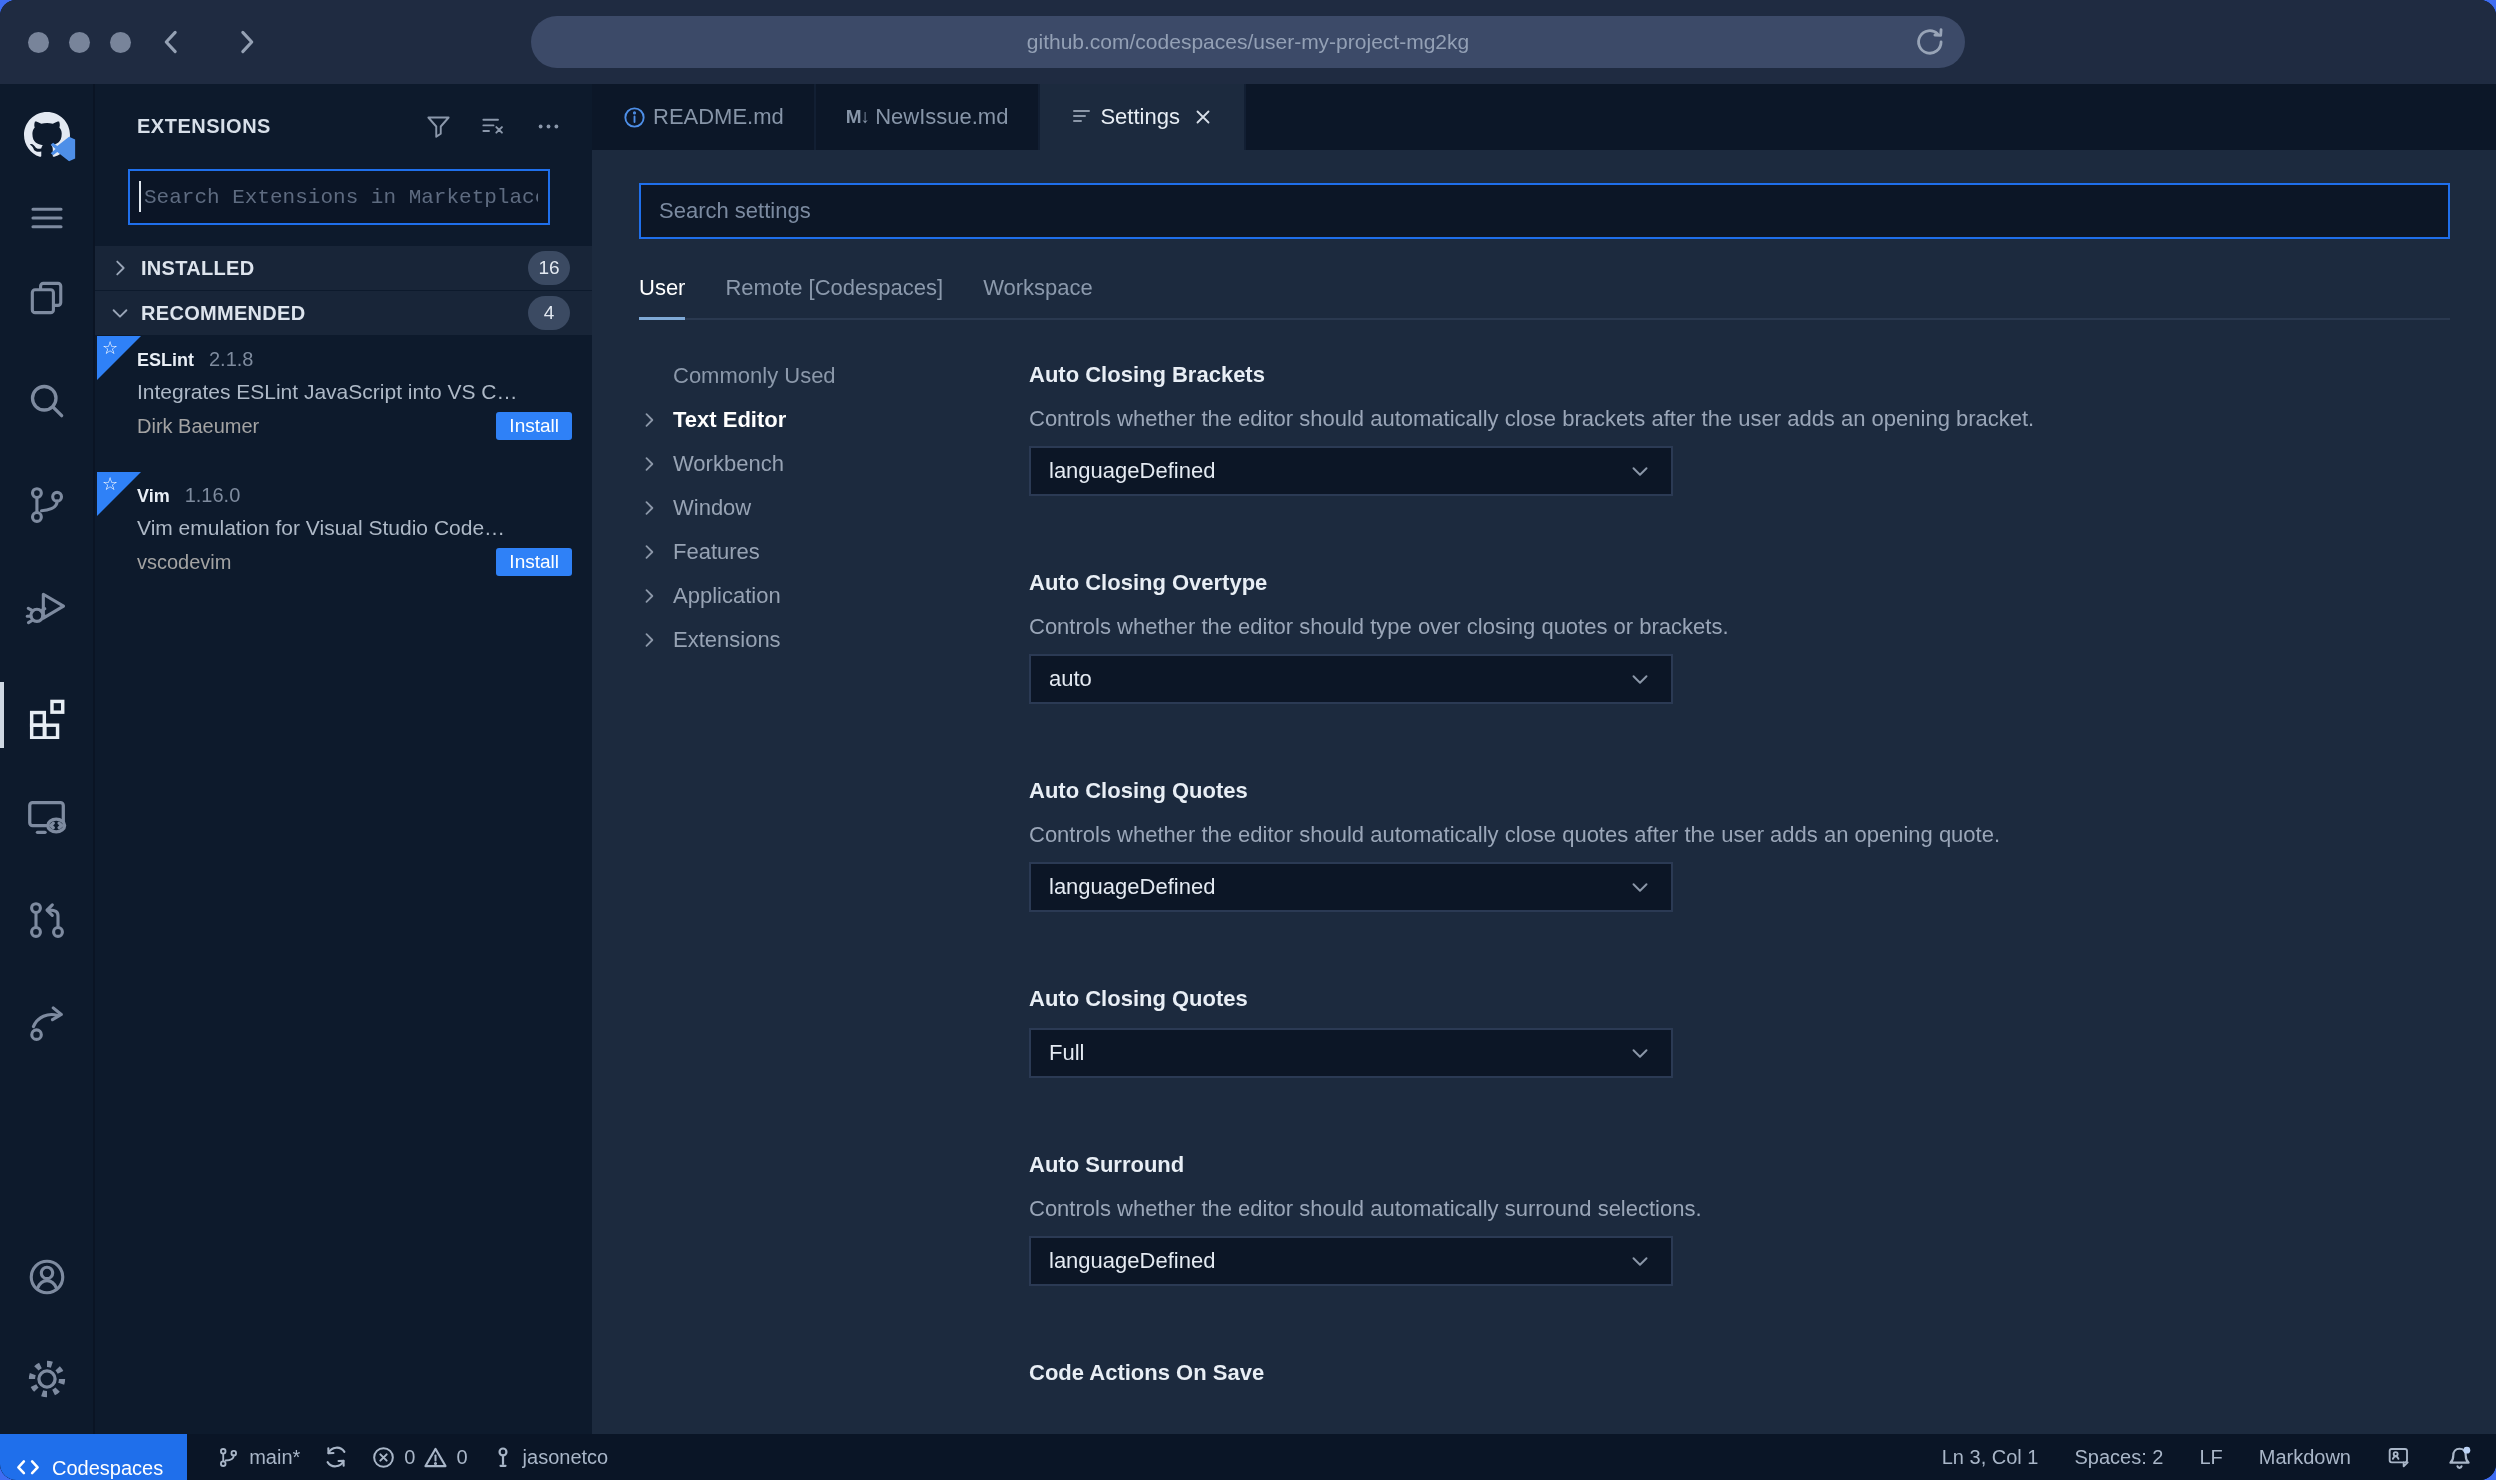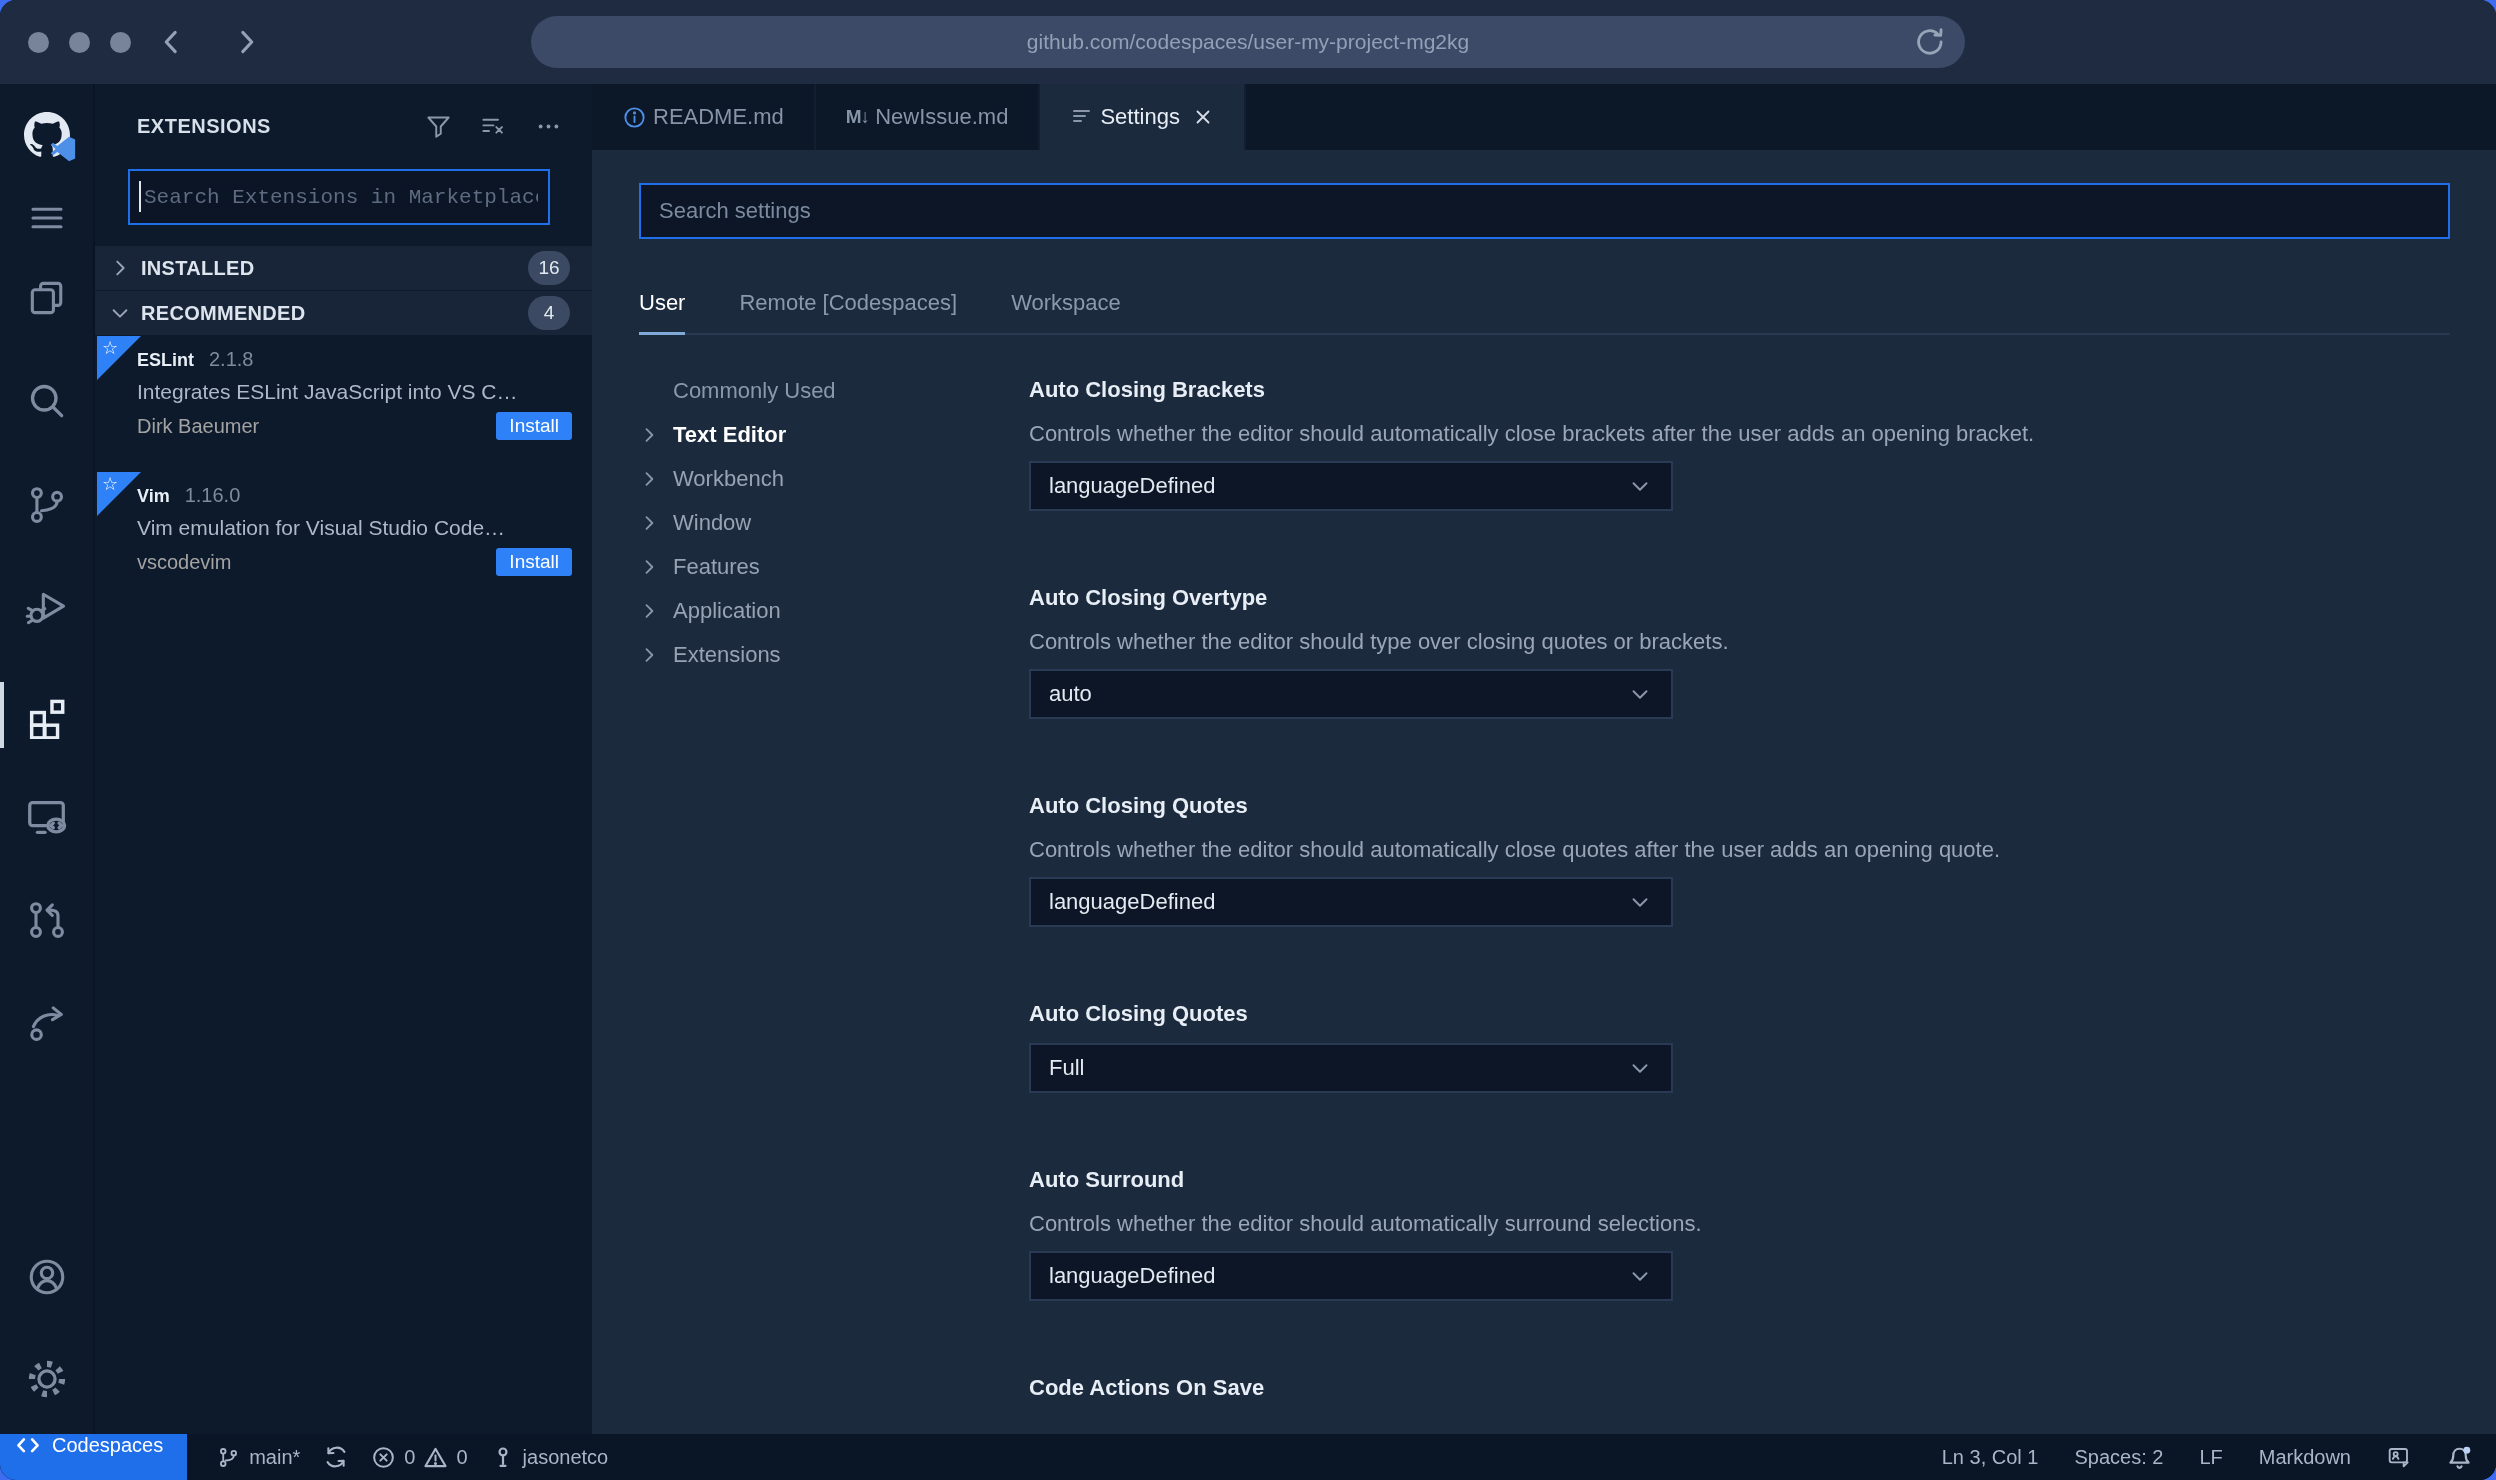--- a/index.html
+++ b/index.html
@@ -64,41 +64,41 @@
   .tabbar{height:66px;flex:none;display:flex;background:#0c1728}
   .tab{display:flex;align-items:center;gap:6px;padding:0 30px;font-size:22px;color:#8795a8;border-right:2px solid #121f33;cursor:pointer}
   .tab.active{background:#1c2a3e;color:#e7edf4}
   .md-glyph{font-size:19px;font-weight:700;color:#8795a8;letter-spacing:-1px}
   .tab-close{margin-left:6px;color:#d7dee8;display:flex}
 
   .settings{flex:1;background:#1c2a3e;padding:33px 46px 0 47px;overflow:hidden;min-height:0}
   .set-search{height:52px;border:2px solid #1f6feb;background:#0c1626;display:flex;align-items:center}
   .set-search input{flex:1;background:transparent;border:0;outline:0;color:#e6edf3;font-size:22px;font-family:inherit;padding:0 18px}
   .set-search input::placeholder{color:#7b8aa0}
-  .scopes{margin-top:51px;display:flex;gap:54px;border-bottom:2px solid #2a3950;align-items:flex-start}
+  .scopes{margin-top:36px;display:flex;gap:40px;border-bottom:2px solid #2a3950;align-items:flex-start}
   .scope{font-size:22px;color:#8b99ac;padding-bottom:17px;position:relative;cursor:pointer}
   .scope.active{color:#fff}
   .scope.active::after{content:"";position:absolute;left:0;right:0;bottom:-2px;height:3px;background:#7fa9d6}
   .body-cols{display:flex;margin-top:34px}
   .toc{width:330px;flex:none}
   .toc-item{height:44px;display:flex;align-items:center;font-size:22px;color:#97a3b4;cursor:pointer}
   .toc-item .chev{width:34px;color:#8b97a8;display:flex;align-items:center}
   .toc-item.noarrow{padding-left:34px;color:#8b98aa}
   .toc-item.active{color:#ffffff;font-weight:700}
   .slist{flex:1;margin-left:60px;padding-top:6px;min-width:0}
   .srow{margin-bottom:72px}
   .stitle{font-size:22px;font-weight:700;color:#e8eef5;line-height:30px;margin-bottom:14px}
   .sdesc{font-size:22px;color:#9aa6b8;line-height:30px;margin-bottom:12px;white-space:nowrap;overflow:hidden}
   .sdrop{width:604px;height:46px;background:#0c1626;border:2px solid #2b3a54;display:flex;align-items:center;
      padding:0 18px;font-size:22px;color:#e4eaf2;cursor:pointer}
   .sdrop .chev{margin-left:auto;color:#8b97a8}
 
   
   .status{height:46px;flex:none;background:#0a1526;display:flex;align-items:center;color:#a9b6c8;font-size:20px}
-  .st-blue{height:100%;background:#1f6feb;color:#fff;display:flex;align-items:flex-start;gap:12px;padding:0 24px 0 16px;cursor:pointer}
+  .st-blue{height:100%;background:#1f6feb;color:#fff;display:flex;align-items:flex-end;gap:12px;padding:0 24px 0 16px;cursor:pointer}
   .st-left{display:flex;align-items:center;gap:24px;margin-left:30px}
   .st-item{display:flex;align-items:center;gap:9px;cursor:pointer}
   .st-right{margin-left:auto;display:flex;align-items:center;gap:36px;margin-right:24px}
 </style>
 </head>
 <body>
 
 <div id="window">
 
   <div class="browser-bar">

